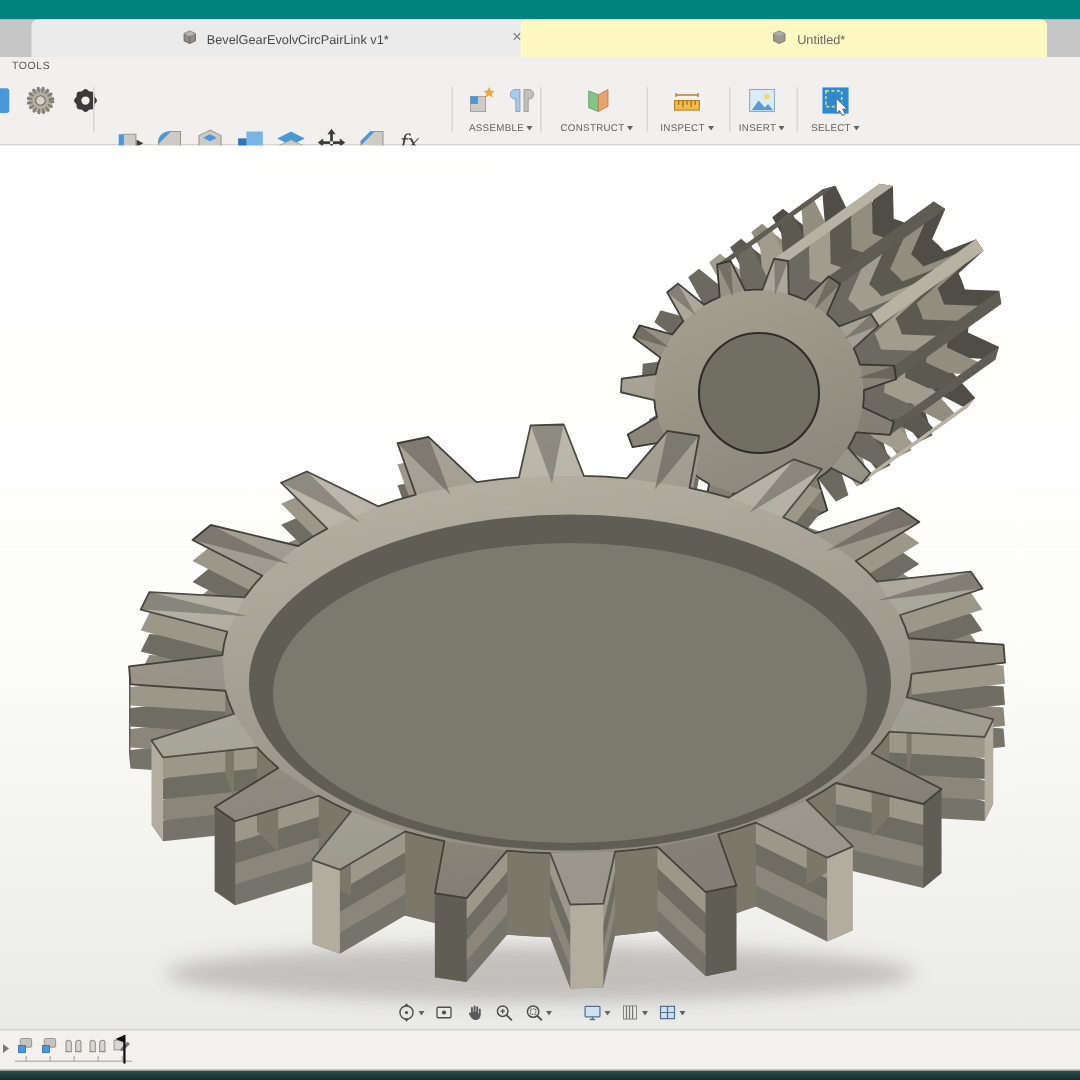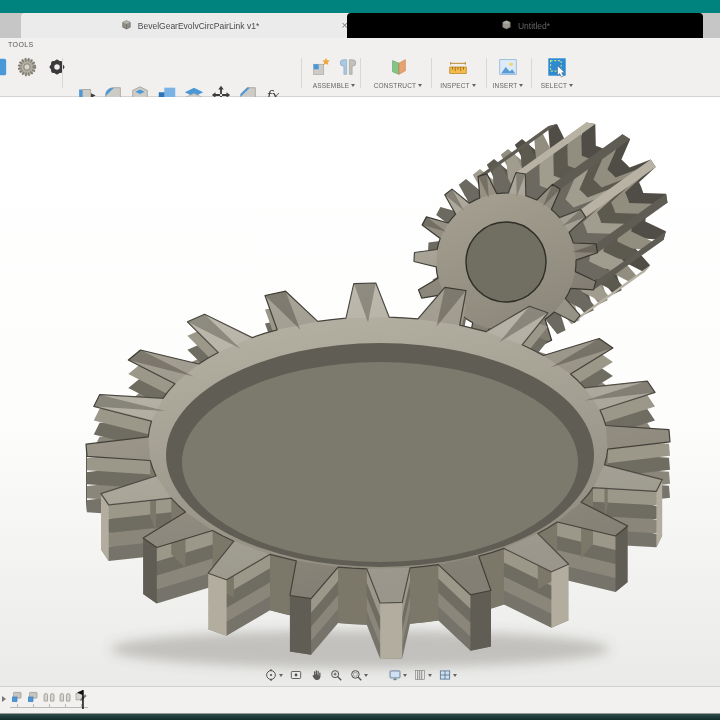--- a/index.html
+++ b/index.html
@@ -1,21 +1,21 @@
 <!DOCTYPE html>
 <html><head>
 <meta charset="utf-8">
 <style>
   html,body{margin:0;padding:0;}
   body{width:720px;height:720px;overflow:hidden;font-family:"Liberation Sans",sans-serif;background:#f1f0ef;position:relative;}
   .titlebar{position:absolute;left:0;top:0;width:720px;height:13px;background:#00837e;}
   .tabrow{position:absolute;left:0;top:13px;width:720px;height:25px;background:#c6c6c6;}
   .tab{position:absolute;top:0;height:25px;display:flex;align-items:center;justify-content:center;gap:5px;font-size:8.5px;color:#4a4a4a;border-radius:4px 4px 0 0;}
   .tab.active{left:21px;width:337px;background:#ebebeb;}
-  .tab.inactive{left:347px;width:356px;background:#000000;color:#666;}
+  .tab.inactive{left:347px;width:319px;background:#fef9c3;color:#666;padding-left:32px;}
   .tab .close{position:absolute;right:10px;top:5px;font-size:11px;color:#7a7a7a;line-height:14px;cursor:default;}
   .tab svg{width:13px;height:13px;}
   .toolsrow{position:absolute;left:0;top:38px;width:720px;height:14px;background:#f1f0ef;}
   .toolsrow span{position:absolute;left:8px;top:3px;font-size:7px;letter-spacing:.4px;color:#555;}
   .toolbar{position:absolute;left:0;top:52px;width:720px;height:44px;background:#f1f0ef;border-bottom:1px solid #d4d3d1;}
   .tb-icon{width:22px;height:22px;display:inline-block;}
   .tb-icon svg{width:22px;height:22px;display:block;}
   #left-icons{position:absolute;left:-14px;top:4px;display:flex;gap:8px;}
   .group{position:absolute;top:2px;display:flex;flex-direction:column;align-items:center;}
   .group .icons{display:flex;gap:5px;align-items:center;height:26px;}

